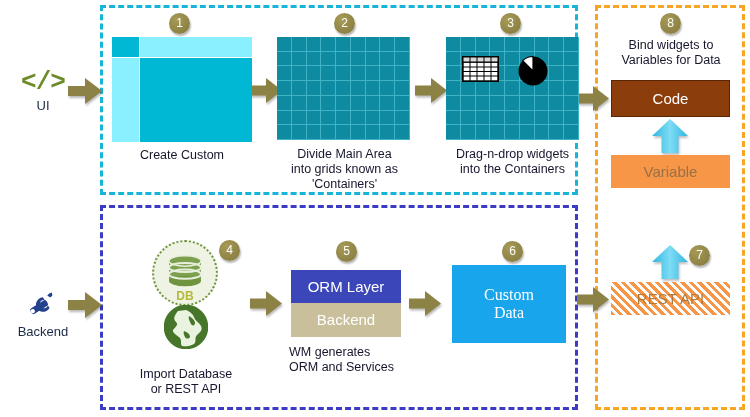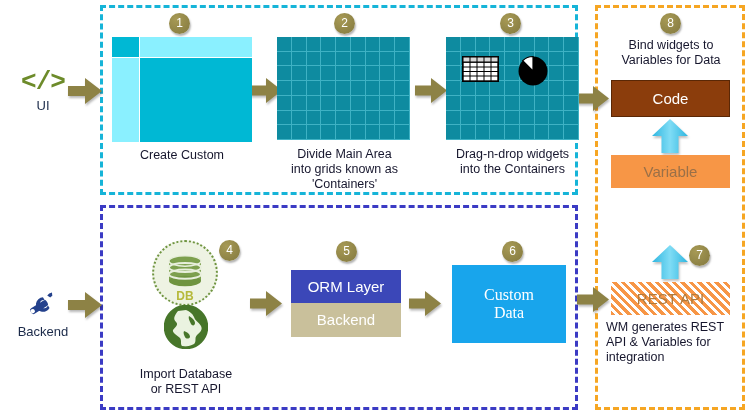--- a/index.html
+++ b/index.html
@@ -391,20 +391,23 @@
     <span>Import Database<br>or REST API</span>
   </div>
 
   <div class="badge" style="left:336px; top:241px;">5</div>
   <div class="block blk-orm">
     <span>ORM Layer</span>
   </div>
   <div class="block blk-svc">
     <span>Backend</span>
   </div>
+  <div class="cap-txt" style="left:289px; top:345px; width:130px;">
+    <span>WM generates<br>ORM and Services</span>
+  </div>
 
   <div class="badge" style="left:502px; top:241px;">6</div>
   <div class="block blk-code">
     <span><span>Custom</span><br><span>Data</span></span>
   </div>
 
   <div class="badge" style="left:660px; top:13px;">8</div>
   <div class="cap-txt cap-center" style="left:606px; top:38px; width:130px;">
     <span>Bind widgets to<br>Variables for Data</span>
   </div>
@@ -436,17 +439,14 @@
             <stop offset="0.5" stop-color="#7fdcf5"></stop>
           <stop offset="1" stop-color="#2fb6e0"></stop>
         </linearGradient>
       </defs>
       <path d="M19 0 L37 17 H27.5 V34 H10.5 V17 H1 Z" fill="url(#cy2)"></path>
     </svg>
   </div>
   <div class="block blk-rest">
     <span>REST API</span>
   </div>
-  <div class="cap-txt" style="left:606px; top:320px; width:136px;">
-    <span>WM generates REST<br>API &amp; Variables for<br>integration</span>
-  </div>
 
 </div>
 
 </body></html>

